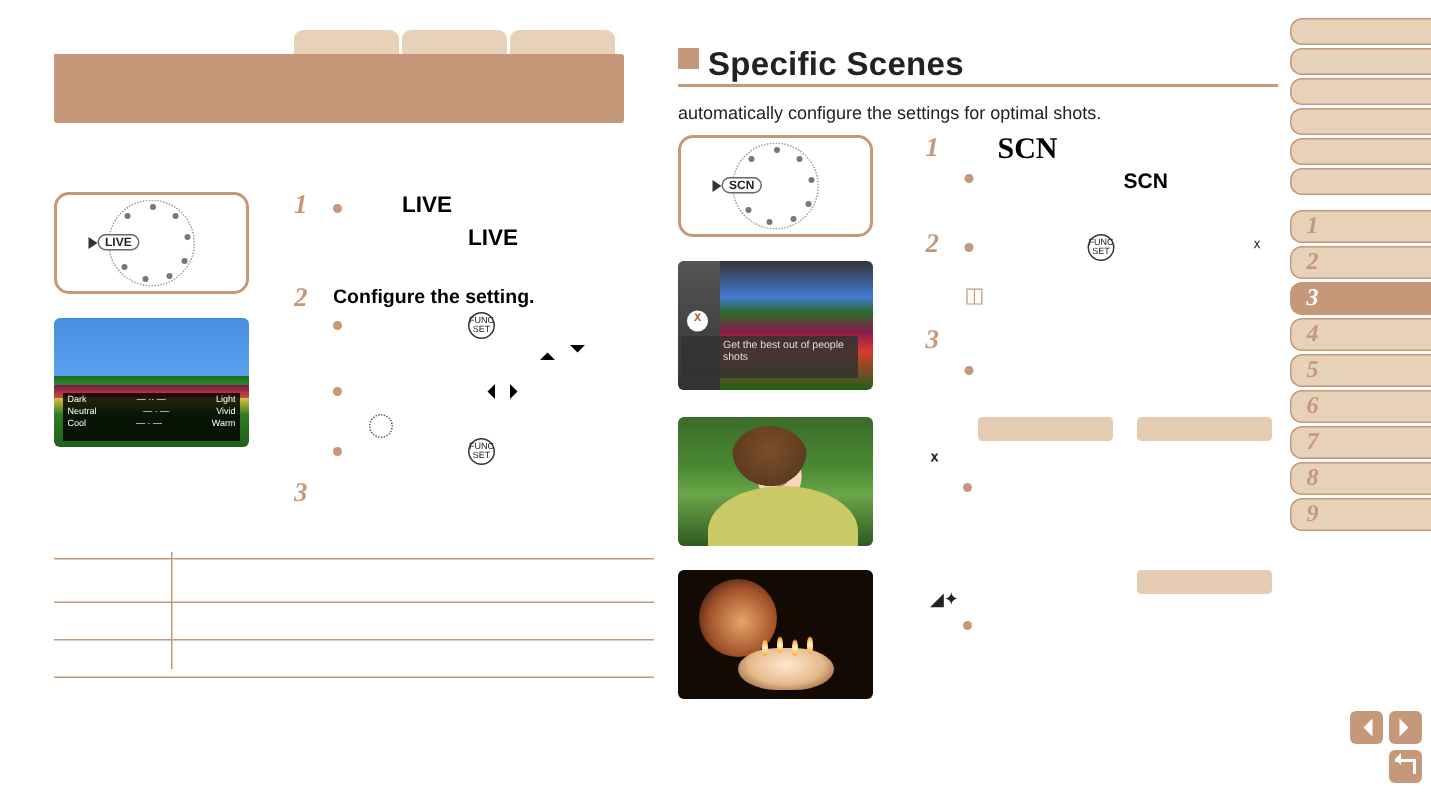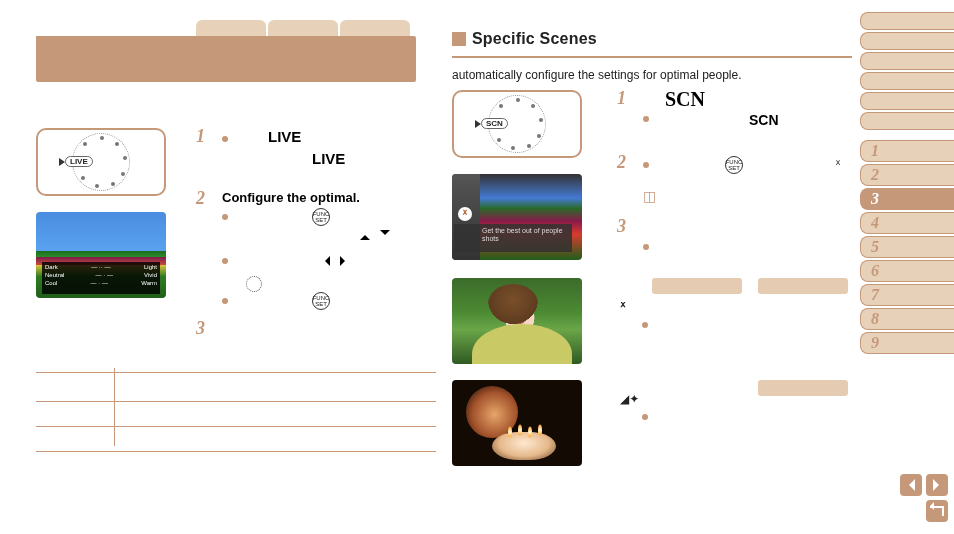--- a/index.html
+++ b/index.html
@@ -171,21 +171,21 @@
     width: 1px; height: 78px; background: #c5987a;
   }
   .heading-bullet {
     position: absolute;
     width: 14px; height: 14px;
     background: #c5987a;
   }
   .heading-text {
     position: absolute;
     font-weight: bold;
-    font-size: 16px;
+    font-size: 22px;
     letter-spacing: 0.2px;
     color: #222;
   }
   .subline {
     position: absolute;
     font-size: 12px;
     color: #222;
   }
   .hr-under {
     position: absolute;
@@ -388,21 +388,21 @@
     <div class="step-list">
       <div class="step-row" style="height:52px">
         <div class="step-num">1</div>
         <div class="bullet" style="left:26px;top:8px"></div>
         <div class="step-blk" style="left:72px;top:0;font-size:15px">LIVE</div>
         <div class="step-blk" style="left:116px;top:22px;font-size:15px">LIVE</div>
       </div>
 
       <div class="step-row" style="height:120px">
         <div class="step-num">2</div>
-        <div class="step-blk" style="left:26px;top:0;font-size:13px">Configure the optimal.</div>
+        <div class="step-blk" style="left:26px;top:0;font-size:13px">Configure the setting.</div>
         <div class="bullet" style="left:26px;top:24px"></div>
         <div class="icon-func" style="left:116px;top:18px">
             <span>FUNC
 SET</span>
           </div>
         <div class="arrow-up" style="left:164px;top:40px"></div>
         <div class="arrow-down" style="left:184px;top:40px"></div>
         <div class="bullet" style="left:26px;top:68px"></div>
         <div class="icon-dial-sm" style="left:50px;top:86px"></div>
         <div class="arrow-left" style="left:124px;top:66px"></div>
@@ -445,21 +445,21 @@
       <div class="hr" style="margin-top:28px"></div>
       <div class="hr" style="margin-top:24px"></div>
       <div class="hr" style="margin-top:24px"></div>
     </div>
   </div>
 
   <div class="colR">
     <div class="heading-bullet" style="top:12px;left:0"></div>
     <div class="heading-text" style="top:10px;left:20px">Specific Scenes</div>
     <div class="hr-under" style="top:36px;left:0;width:400px"></div>
-    <div class="subline" style="top:48px;left:0">automatically configure the settings for optimal people.</div>
+    <div class="subline" style="top:48px;left:0">automatically configure the settings for optimal shots.</div>
 
     <div class="dial-panel">
       <div class="dial">
         <span class="tick" style="left:27px;top:2px"></span>
         <span class="tick" style="left:42px;top:8px"></span>
         <span class="tick" style="left:50px;top:22px"></span>
         <span class="tick" style="left:48px;top:38px"></span>
         <span class="tick" style="left:38px;top:48px"></span>
         <span class="tick" style="left:22px;top:50px"></span>
         <span class="tick" style="left:8px;top:42px"></span>

